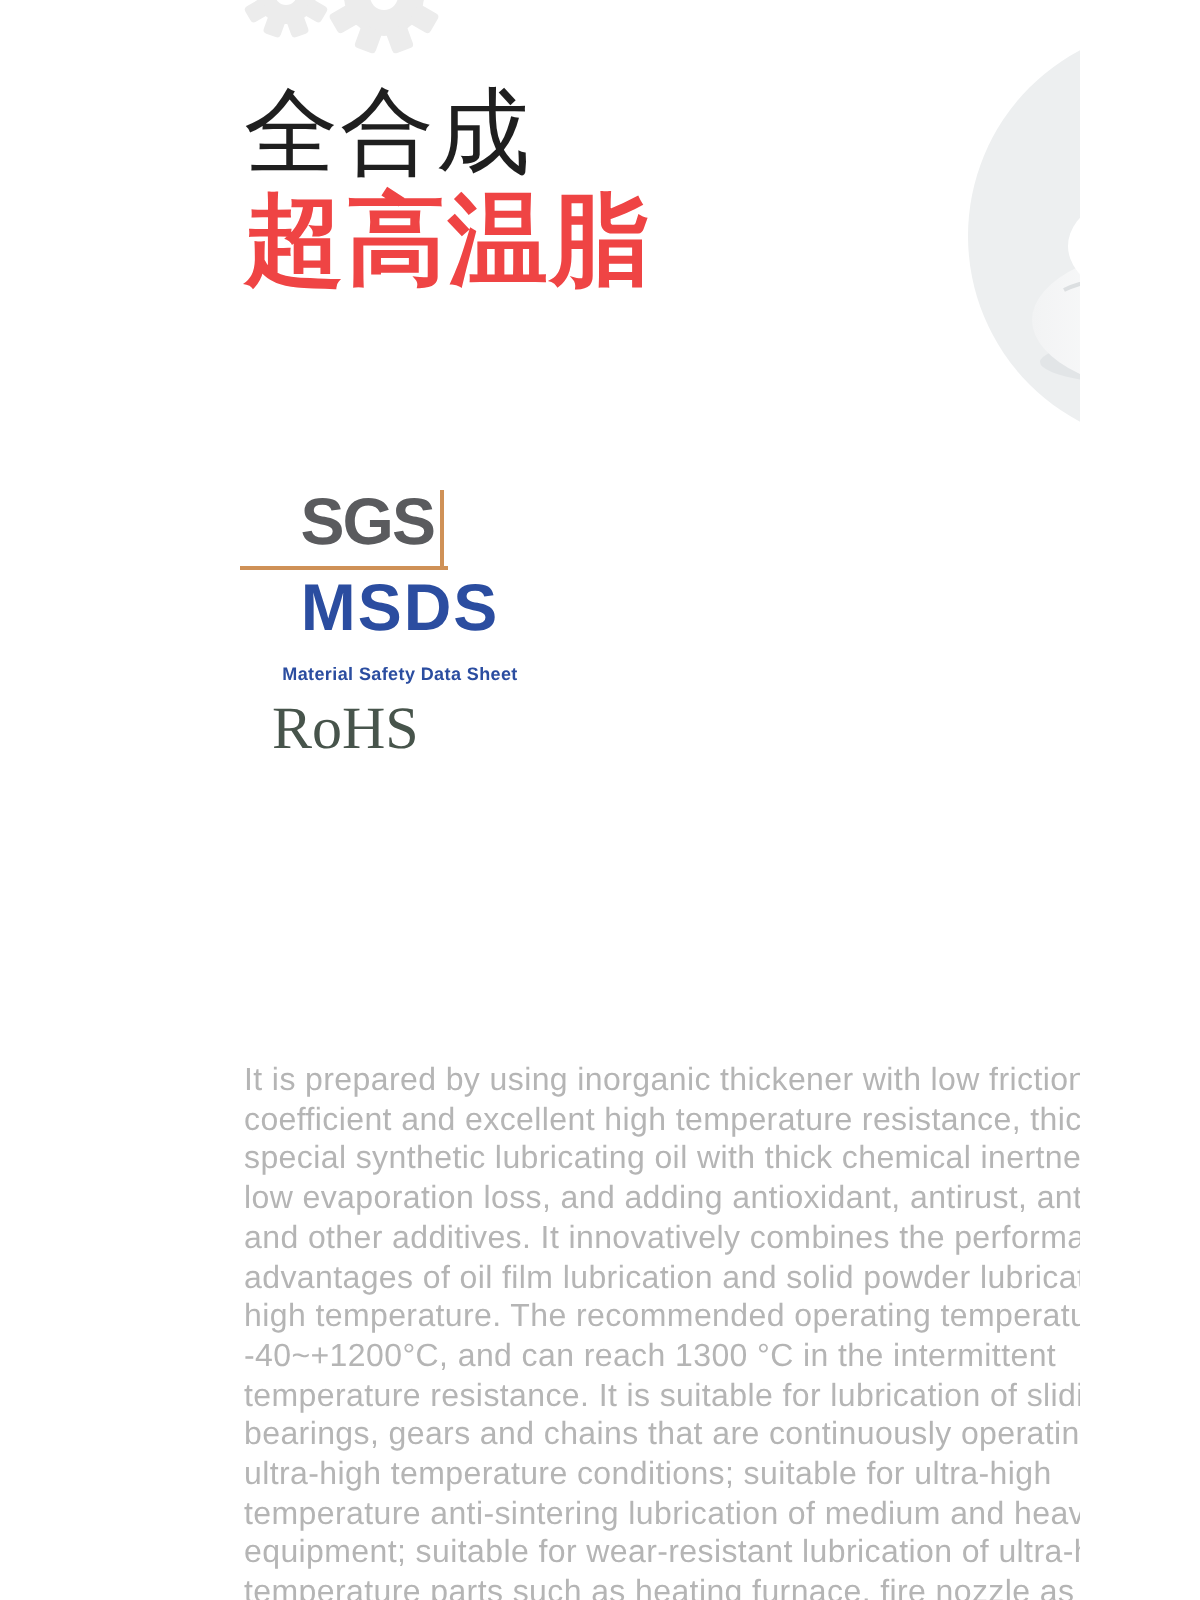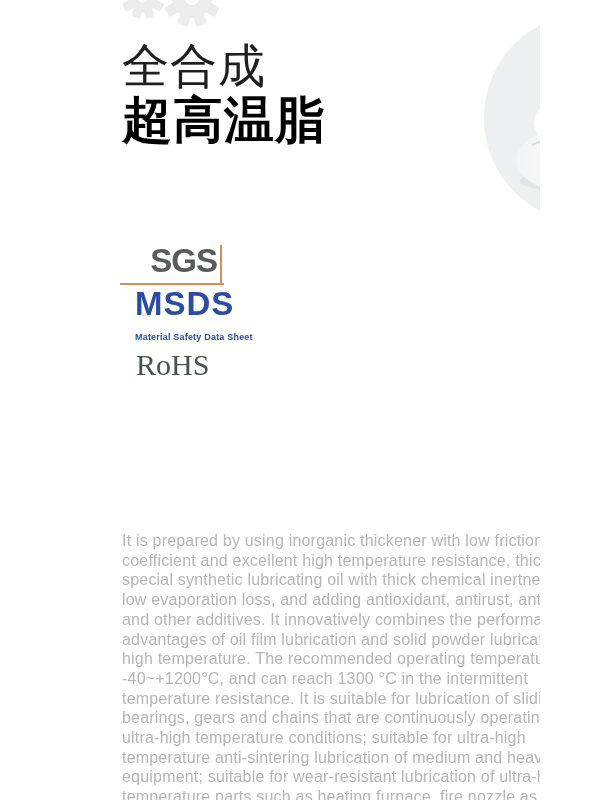--- a/index.html
+++ b/index.html
@@ -18,39 +18,39 @@
   .product-photo { position:absolute; left:424px; top:13px; }
 
   
   .title-black {
     position:absolute; left:62px; top:40px;
     font-size:47px; line-height:52px; color:#1f1f1f;
     font-weight:500; letter-spacing:1px;
   }
   .title-red {
     position:absolute; left:62px; top:93px;
-    font-size:50px; line-height:54px; color:#000000;
+    font-size:50px; line-height:54px; color:#ef4444;
     font-weight:700; letter-spacing:1px;
   }
   .subtitle {
     position:absolute; left:64px; top:162px;
     font-style:italic; color:#9c9c9c;
     font-size:17px; line-height:33px; letter-spacing:1.4px;
   }
 
   
   .badges { position:absolute; left:60px; top:241px; display:flex; align-items:flex-start;flex-direction:column; }
   .badge-sgs { position:relative; width:104px; height:46px; }
   .sgs-text {
     position:absolute; right:7px; top:1px;
     font-size:33px; font-weight:700; color:#5a5b5e; letter-spacing:-1px;
   }
   .sgs-line-h { position:absolute; left:0; top:42px; width:104px; height:2px; background:#cf9157; }
   .sgs-line-v { position:absolute; left:100px; top:4px; width:2px; height:40px; background:#cf9157; }
-  .badge-msds { margin-left:15px; width:130px; }
+  .badge-msds { margin-left:15px; width:130px; text-align:center; }
   .msds-text { font-size:33px; font-weight:700; color:#2b4da0; letter-spacing:1px; line-height:34px; }
   .msds-sub { font-size:9px; color:#2b4da0; font-weight:700; margin-top:11px; letter-spacing:0.2px; white-space:nowrap; }
   .badge-rohs {
     margin-left:16px; font-family:"Liberation Serif", serif;
     font-size:30px; line-height:46px; color:#47544b;
   }
 
   
   .para-zh {
     position:absolute; left:60px; top:296px; width:498px;

